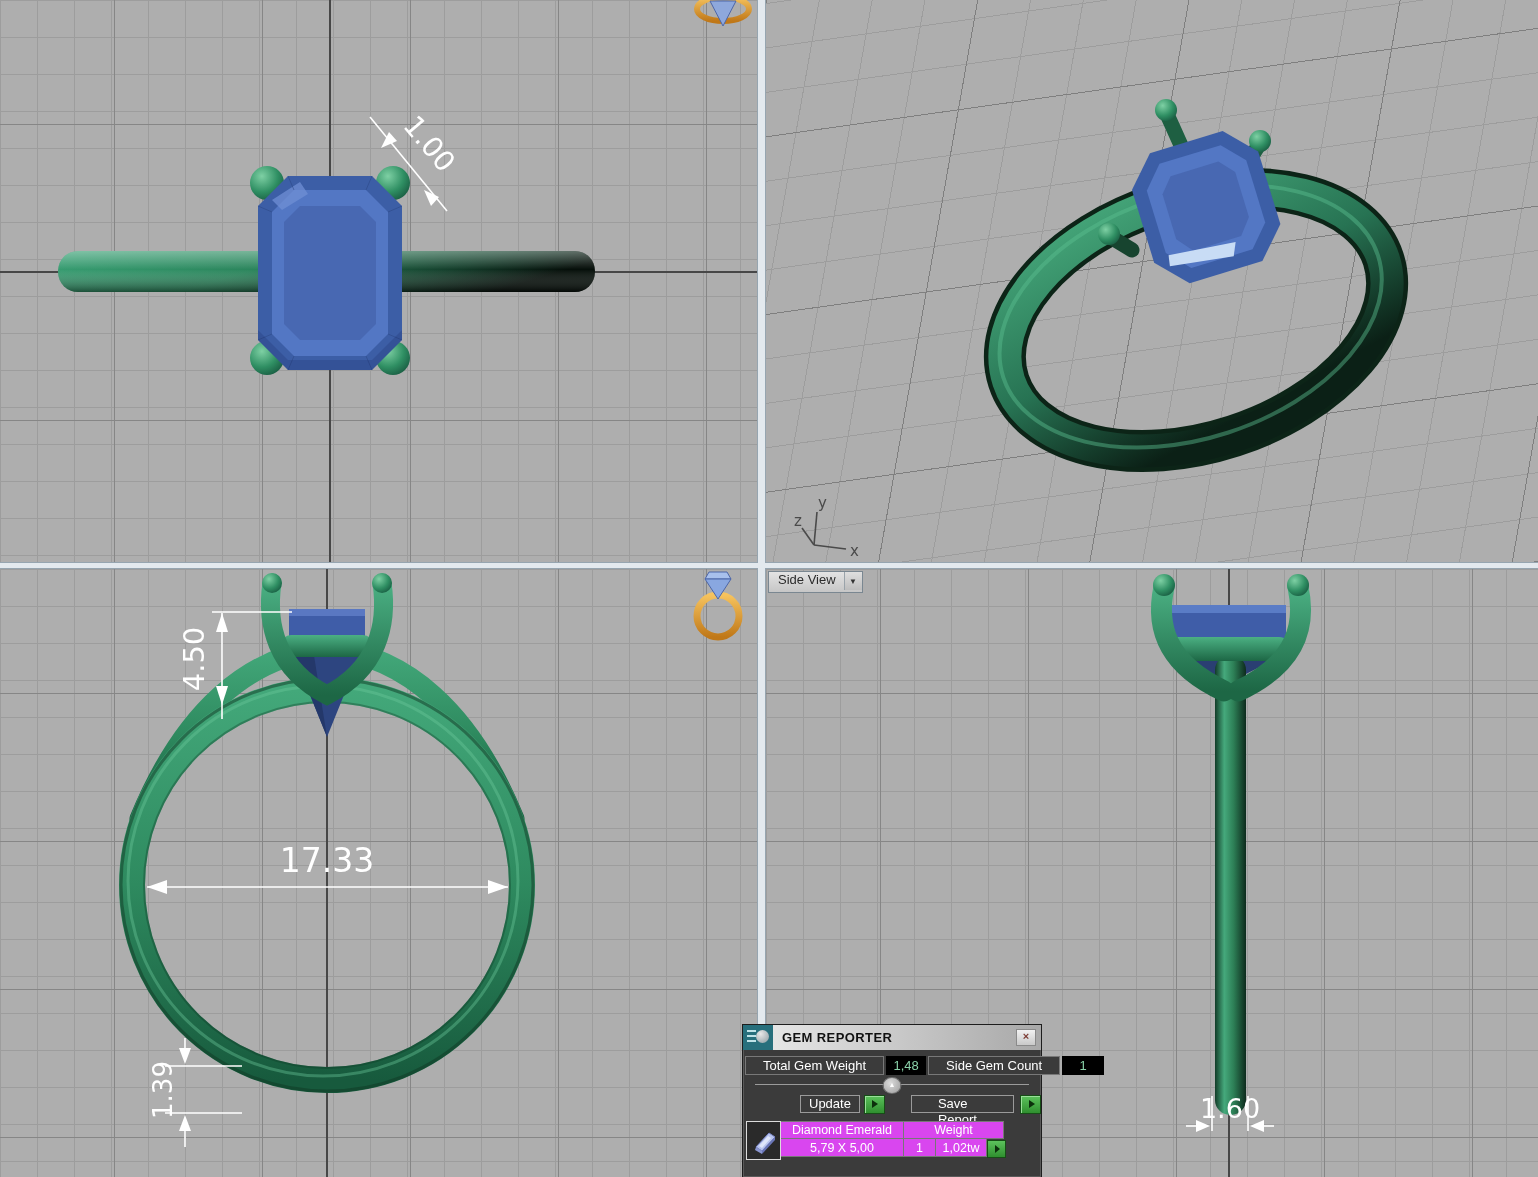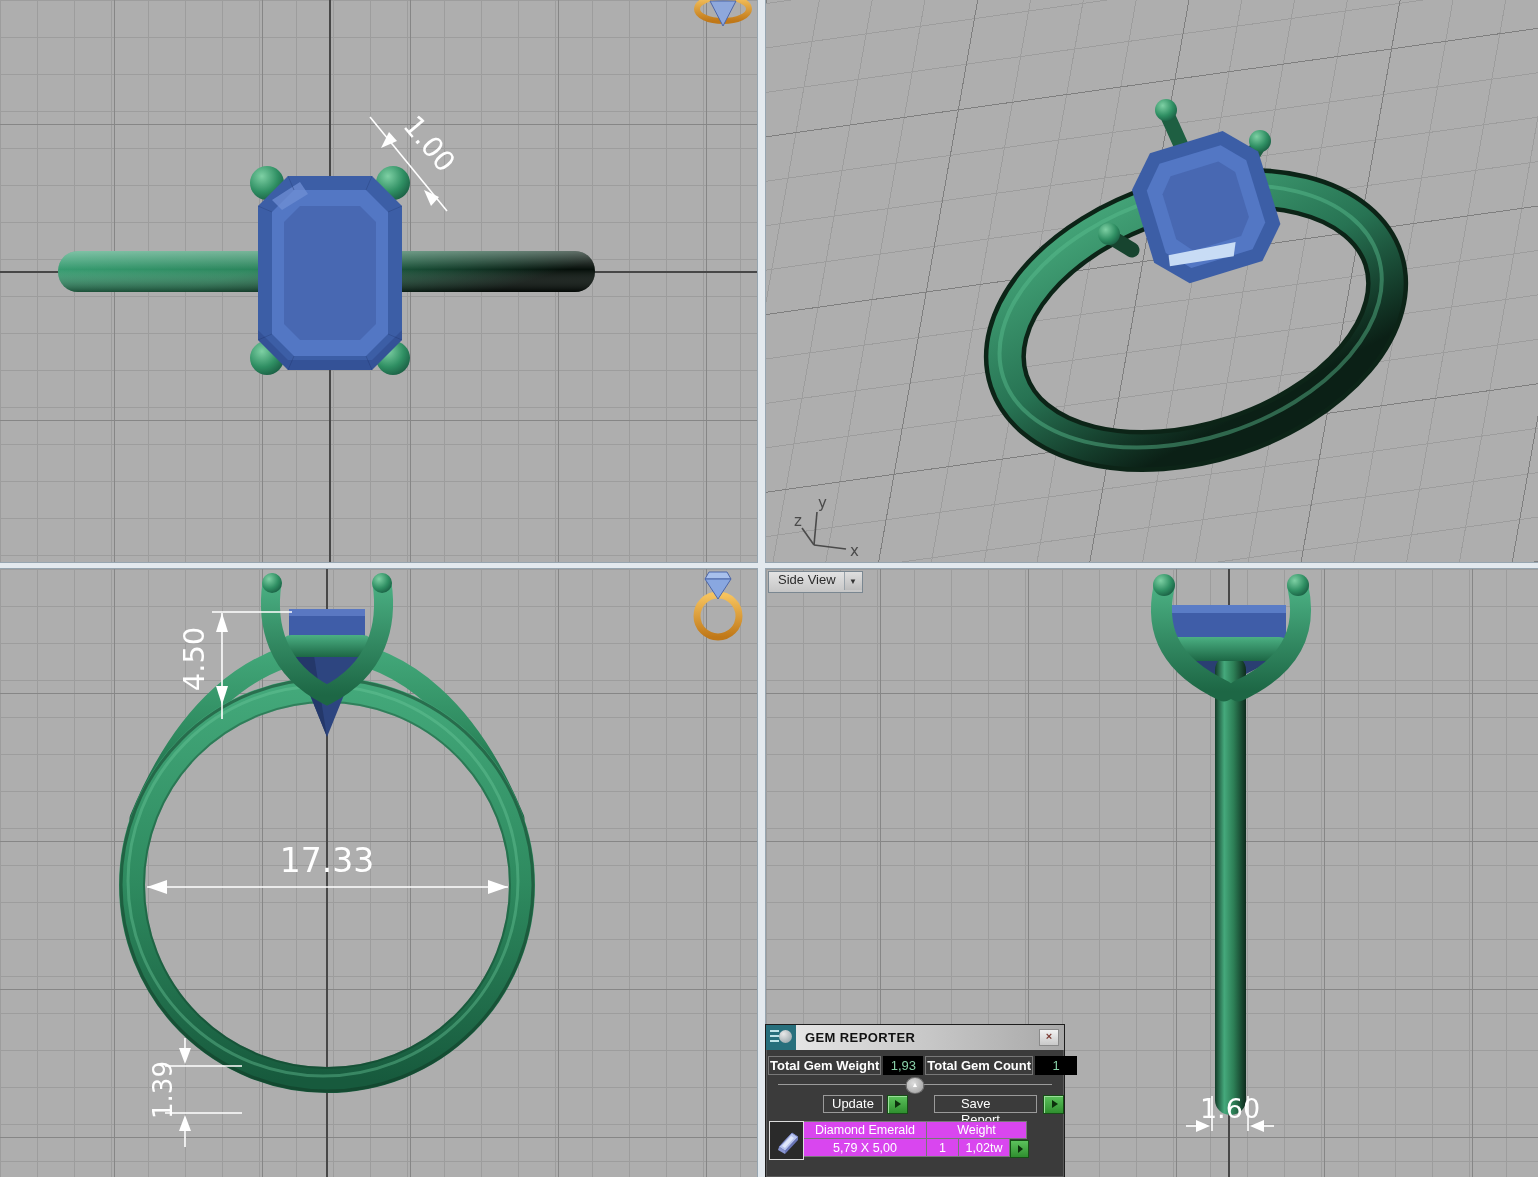--- a/index.html
+++ b/index.html
@@ -36,35 +36,35 @@
   .dimarrow{fill:#ffffff;stroke:none;}
 
   
   .view-label{position:absolute;left:768px;top:571px;height:20px;display:flex;
     background:linear-gradient(#e3e3e3,#c6c6c6);border:1px solid #7a8791;z-index:5;}
   .view-label .txt{padding:0 8px 0 9px;font-size:13px;color:#2b2b2b;}
   .view-label .dd{width:17px;height:18px;border-left:1px solid #9aa3aa;display:flex;align-items:center;
     justify-content:center;font-size:8px;color:#333;background:linear-gradient(#dfdfdf,#bdbdbd);}
 
   
-  .dialog{position:absolute;left:766px;top:1025px;width:298px;height:152px;background:#3b3b3b;
+  .dialog{position:absolute;left:743px;top:1025px;width:298px;height:152px;background:#3b3b3b;
     box-shadow:0 0 0 1px #1d1d1d,inset 0 0 0 1px #5a5a5a;z-index:10;color:#fff;}
   .titlebar{height:25px;display:flex;align-items:stretch;background:linear-gradient(90deg,#ececec,#a8a8a8);}
   .dlg-icon{width:30px;background:#276f7c;position:relative;flex:none;}
   .dlg-icon i{position:absolute;left:4px;height:2px;width:9px;background:#bfe3e8;}
   .dlg-icon i:nth-child(1){top:5px}.dlg-icon i:nth-child(2){top:10px}.dlg-icon i:nth-child(3){top:15px}
   .dlg-icon b{position:absolute;right:4px;top:5px;width:13px;height:13px;border-radius:50%;
     background:radial-gradient(circle at 35% 30%,#e8e8e8,#8a9aa0);}
   .dlg-title{flex:1;font-size:13px;font-weight:bold;color:#111;display:flex;align-items:center;
     padding-left:9px;letter-spacing:.4px;}
   .dlg-close{width:18px;height:15px;margin:4px 5px 0 0;background:linear-gradient(#f2f2f2,#c9c9c9);
     border:1px solid #8a8a8a;color:#7c3a32;font-weight:bold;font-size:11px;line-height:13px;
     text-align:center;flex:none;}
   .gr-row1{display:flex;align-items:center;margin:5px 2px 0 2px;height:20px;font-size:13px;}
-  .gr-lbl{border:1px solid #787878;background:#3b3b3b;color:#fff;padding:1px 1px;white-space:nowrap;font-weight:bold;}
+  .gr-lbl{border:1px solid #787878;background:#3b3b3b;color:#fff;padding:1px 17px;white-space:nowrap;}
   .gr-val{background:#000;color:#8ad1a9;text-align:center;padding:2px 2px;margin:0 2px;flex:none;}
   .gr-val.w1{width:36px;} .gr-val.w2{width:38px;margin-right:0;}
   .gr-divider{position:relative;height:12px;margin:4px 12px 0 12px;}
   .gr-divider .line{position:absolute;left:0;right:0;top:5px;height:1px;background:#9b9b9b;}
   .collapse-btn{position:absolute;left:50%;top:-2px;transform:translateX(-50%);width:17px;height:15px;
     border-radius:50%;background:radial-gradient(circle at 40% 35%,#dcdcdc,#9a9a9a);
     border:1px solid #6f6f6f;color:#fff;font-size:7px;text-align:center;line-height:14px;}
   .gr-row2{display:flex;align-items:center;margin:4px 0 0 57px;height:18px;font-size:13px;}
   .gr-btn{border:1px solid #9a9a9a;background:#3b3b3b;color:#fff;text-align:center;padding:0 8px;
     height:16px;line-height:16px;}
@@ -344,22 +344,22 @@
         <i></i>
           <i></i>
           <i></i>
           <b></b>
       </span>
       <span class="dlg-title">GEM REPORTER</span>
       <span class="dlg-close">×</span>
     </div>
     <div class="gr-row1">
       <span class="gr-lbl">Total Gem Weight</span>
-      <span class="gr-val w1">1,93</span>
-      <span class="gr-lbl">Total Gem Count</span>
+      <span class="gr-val w1">1,48</span>
+      <span class="gr-lbl">Side Gem Count</span>
       <span class="gr-val w2">1</span>
     </div>
     <div class="gr-divider">
       <span class="line"></span>
       <span class="collapse-btn">▲</span>
     </div>
     <div class="gr-row2">
       <span class="gr-btn upd">Update</span>
       <span class="green-btn">
           <span></span>

